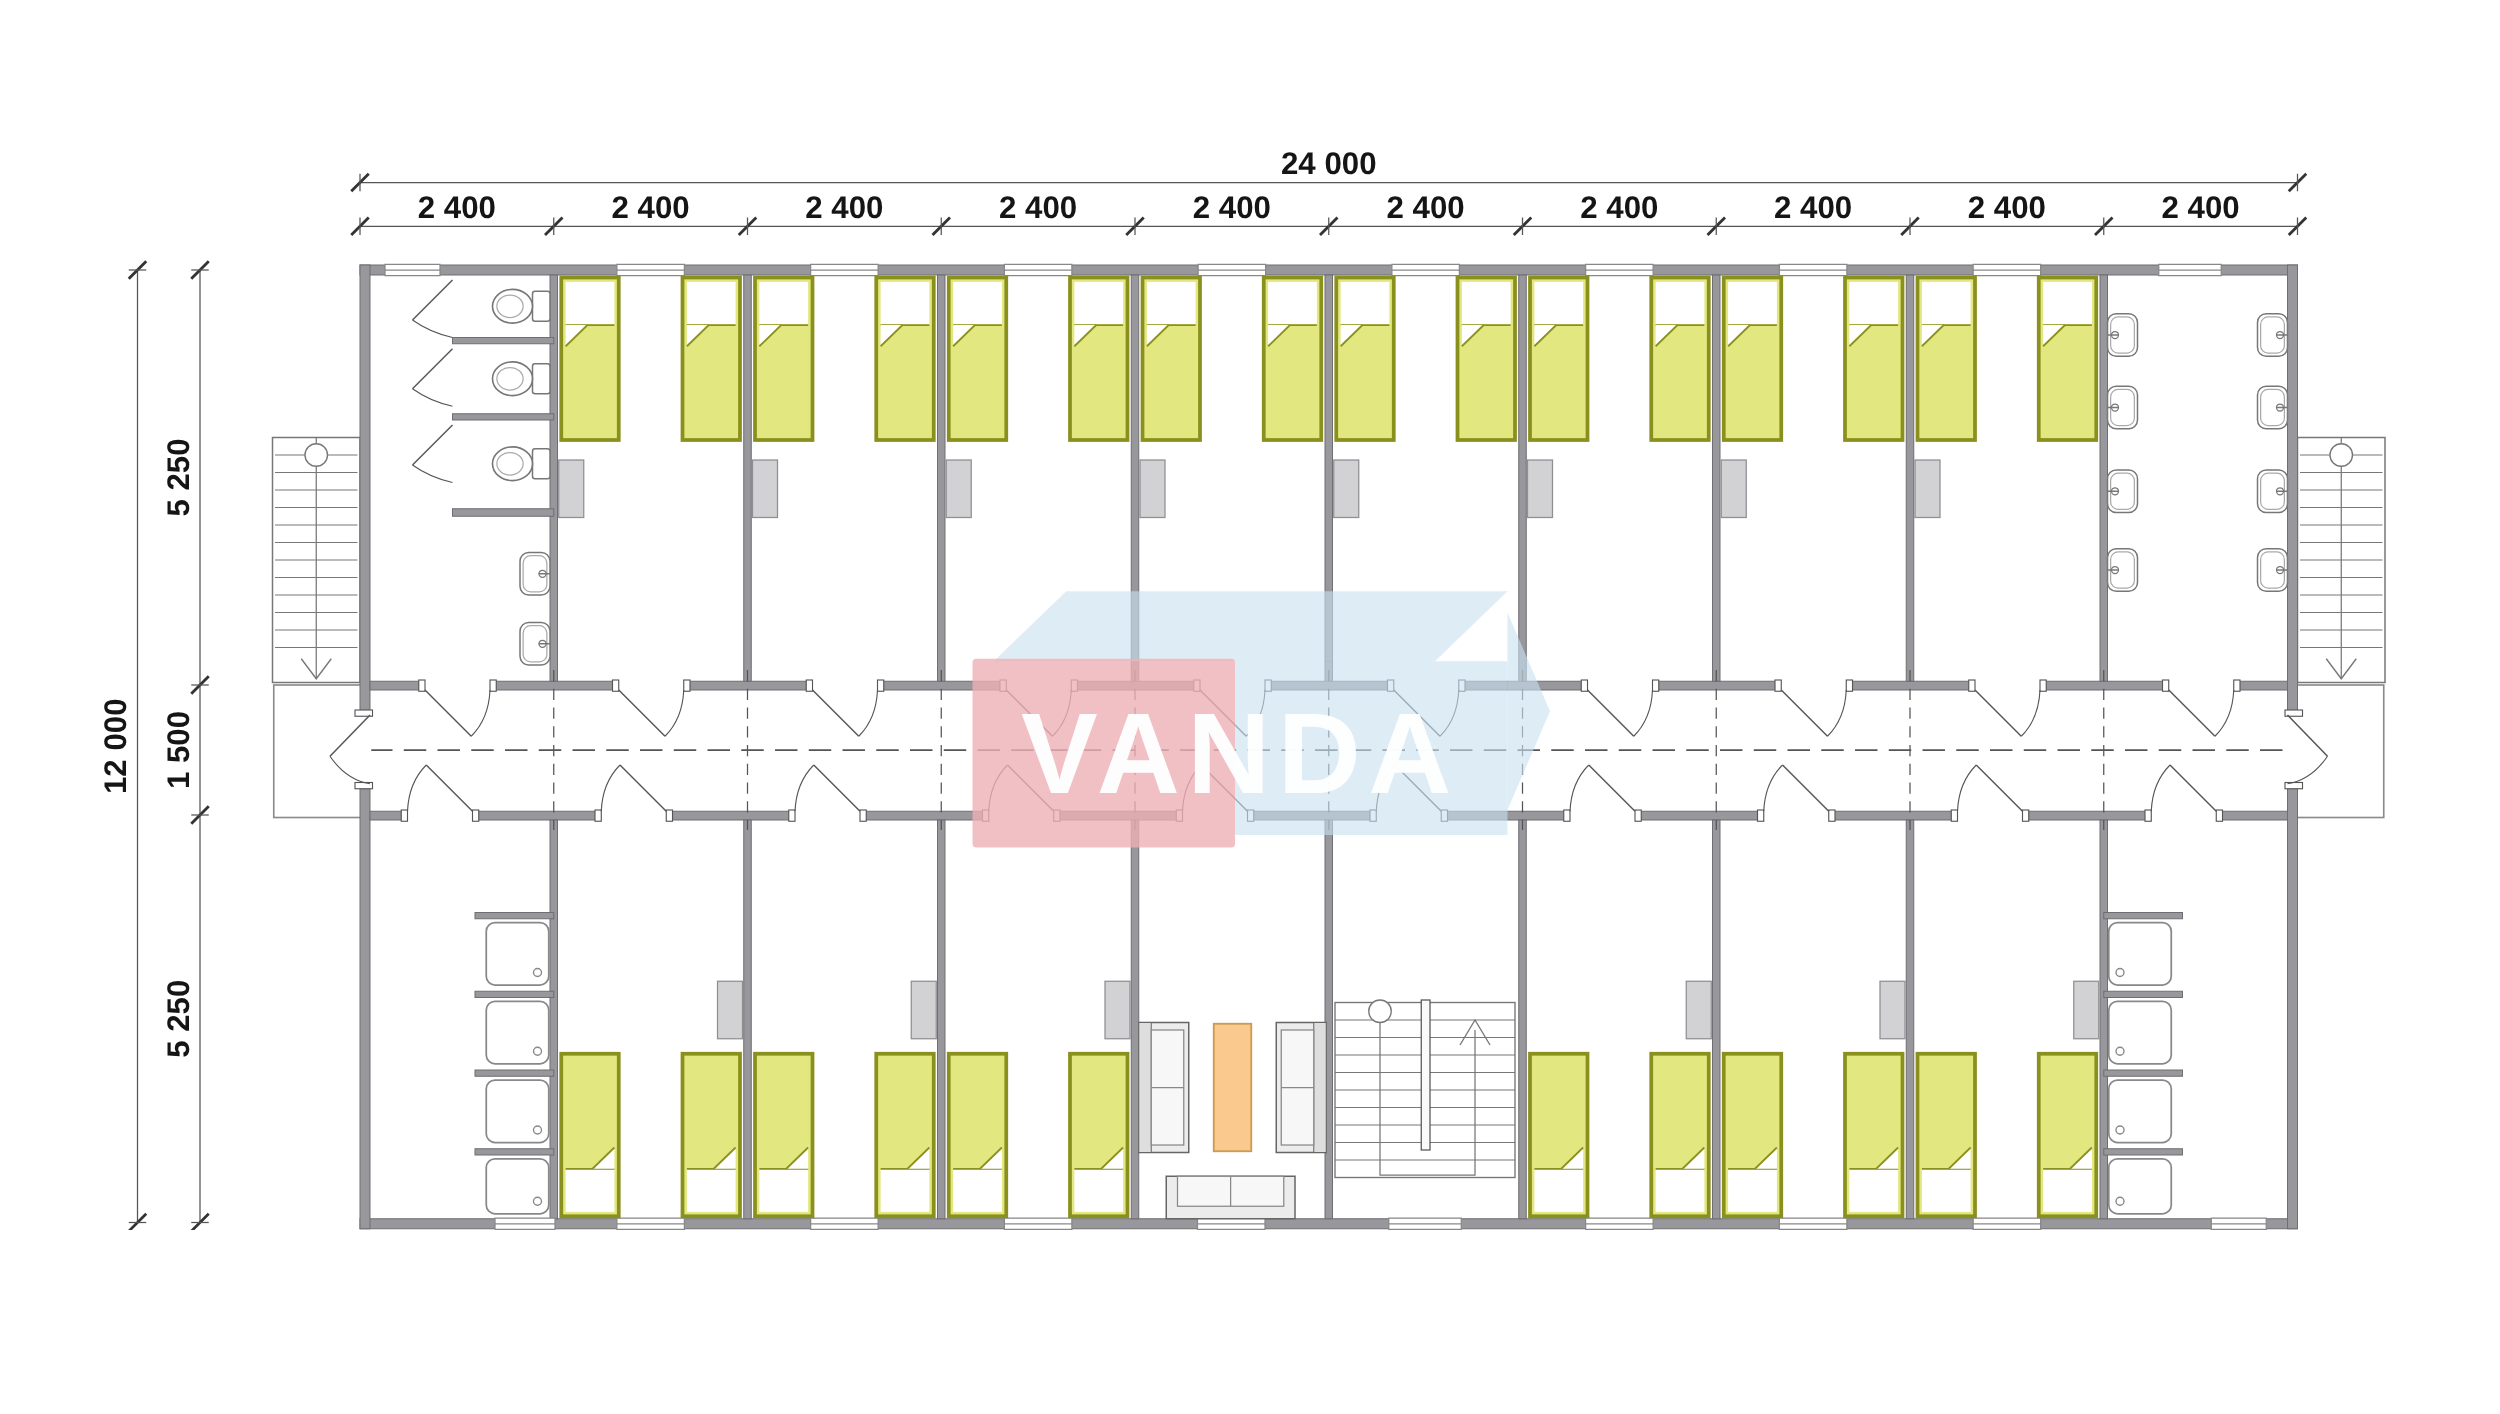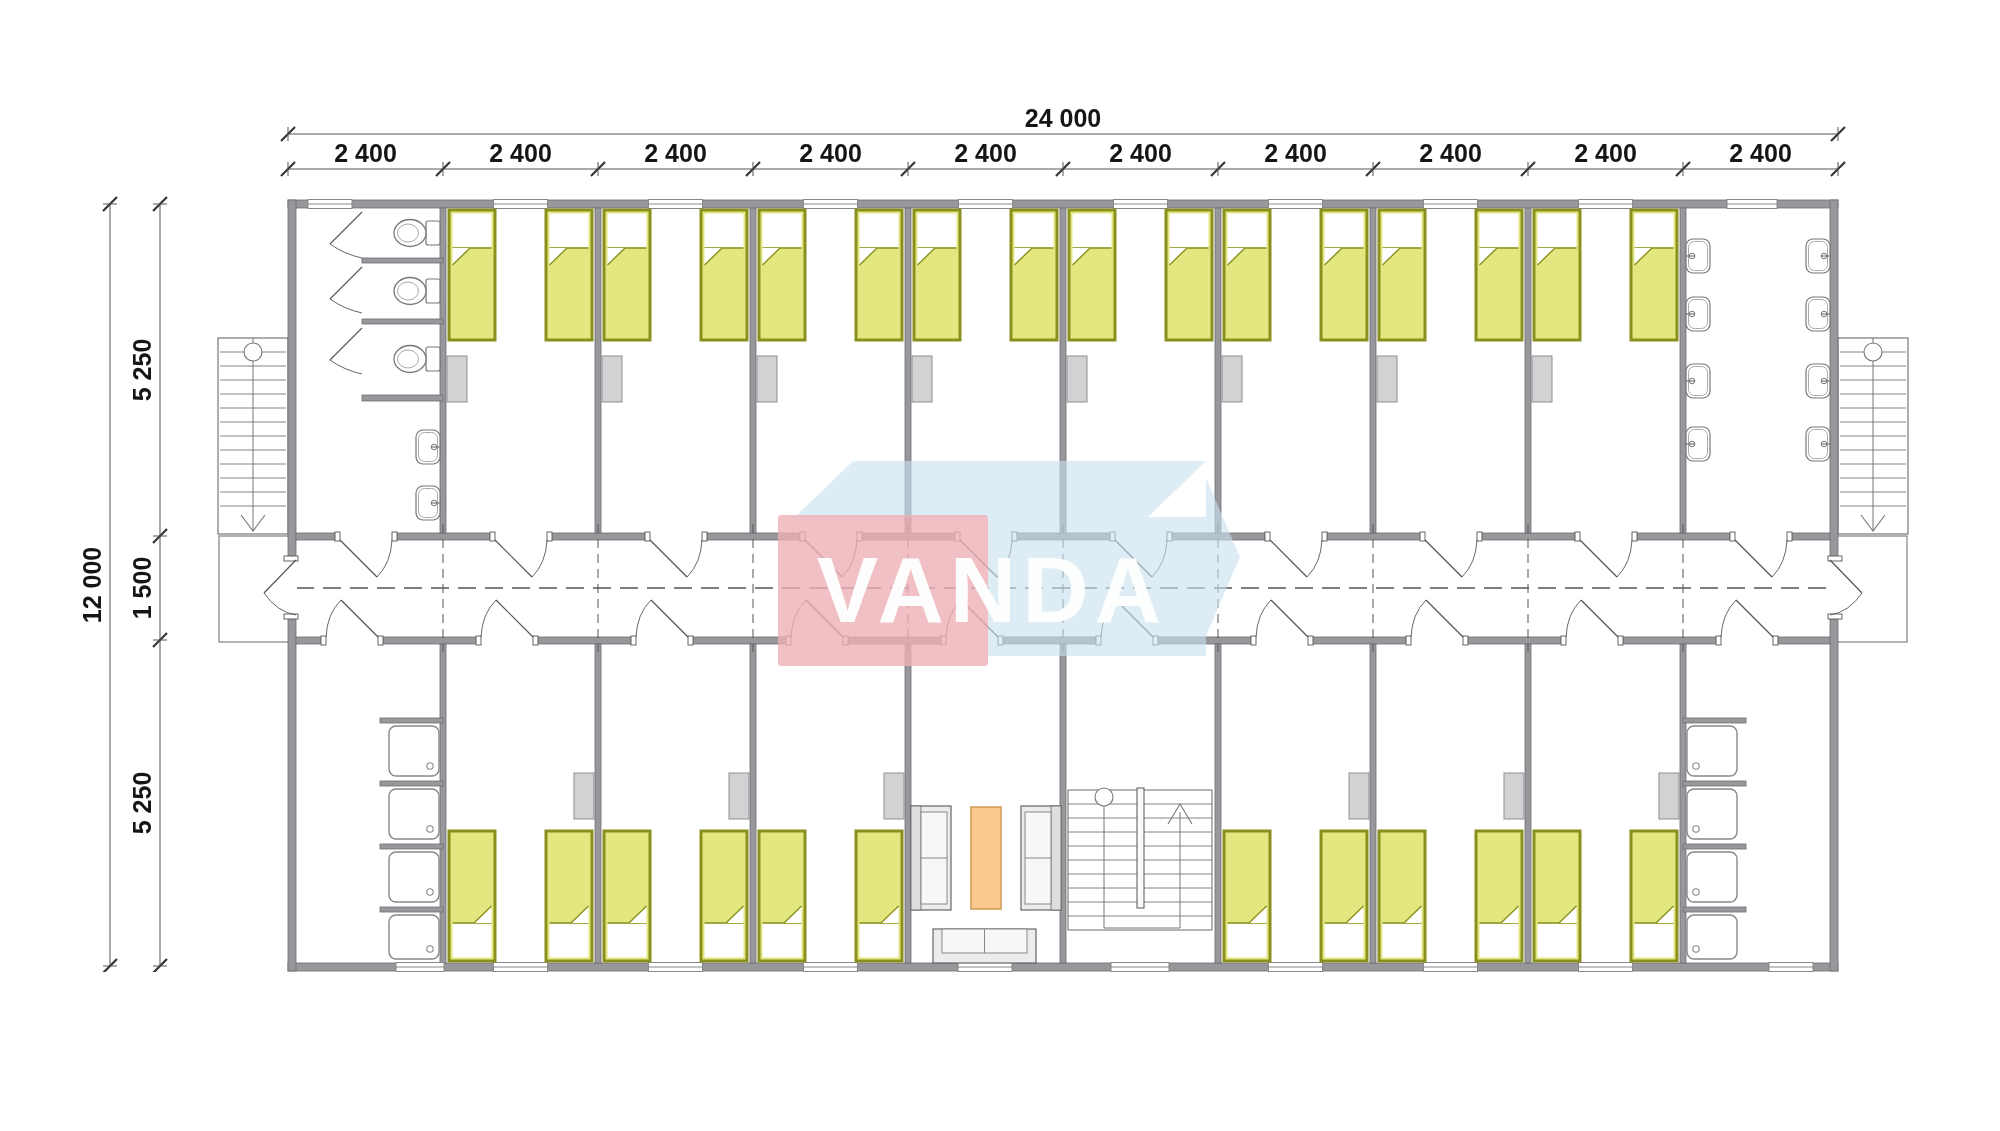--- a/index.html
+++ b/index.html
@@ -1,16 +1,16 @@
 <!DOCTYPE html>
 <html><head>
 <meta charset="utf-8">
 <style>
   html,body{margin:0;padding:0;background:#ffffff;}
-  .stage{position:relative;width:2000px;height:972px;background:#ffffff;overflow:hidden;}
+  .stage{position:relative;width:2000px;height:972px;background:#ffffff;overflow:hidden;margin-top:12px;}
   svg{position:absolute;left:0;top:0;}
   text{font-family:"Liberation Sans", sans-serif;}
 </style>
 </head>
 <body>
 
 <div class="stage">
   <svg id="plan-svg" width="2000" height="1131" viewBox="0 0 2000 1131">
       <g>
         <line x1="288" y1="134" x2="1838" y2="134" stroke="#555555" stroke-width="1"></line>

